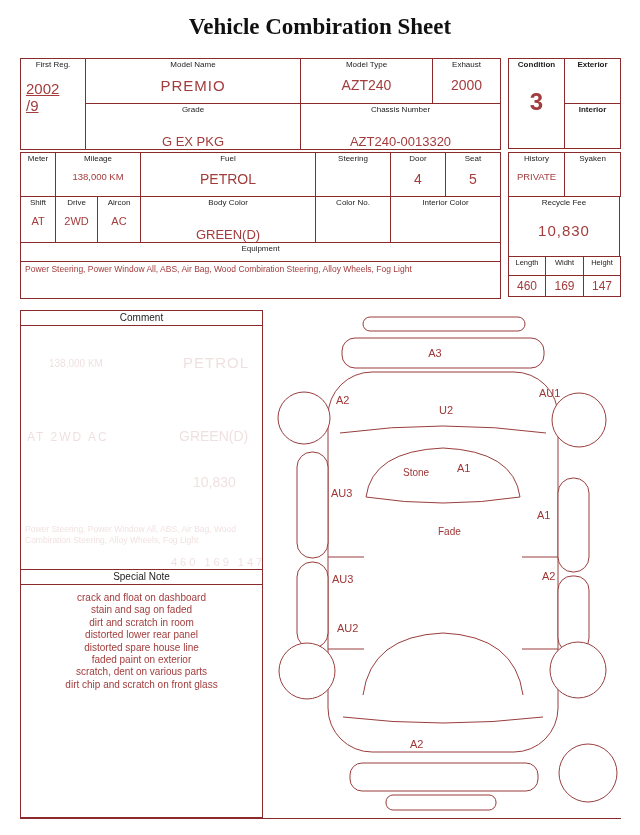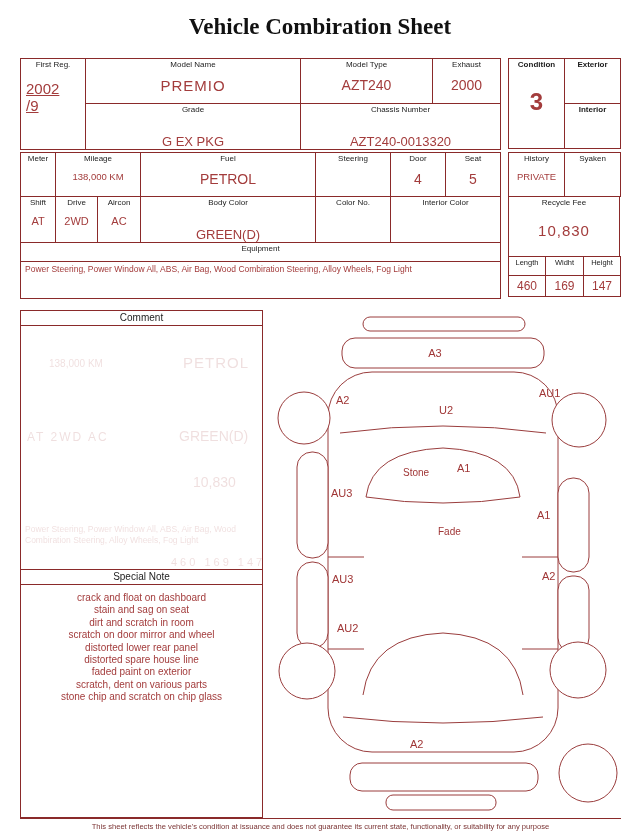--- a/index.html
+++ b/index.html
@@ -261,28 +261,27 @@
       <div class="ghost" style="left:162px;top:28px;font-size:15px;letter-spacing:1px;">PETROL</div>
       <div class="ghost" style="left:6px;top:104px;font-size:12px;letter-spacing:2px;">AT  2WD  AC</div>
       <div class="ghost" style="left:158px;top:102px;font-size:14px;">GREEN(D)</div>
       <div class="ghost" style="left:172px;top:148px;font-size:14px;">10,830</div>
       <div class="ghost wrap" style="left:4px;top:198px;width:233px;font-size:8.5px;line-height:10.5px;">Power Steering, Power Window All, ABS, Air Bag, Wood Combiration Steering, Alloy Wheels, Fog Light</div>
       <div class="ghost" style="left:150px;top:230px;font-size:11px;letter-spacing:3px;">460  169  147</div>
     </div>
     <div class="box-hdr sn">Special Note</div>
     <div class="notes">
       <div>crack and float on dashboard</div>
-      <div>stain and sag on seat</div>
+      <div>stain and sag on faded</div>
       <div>dirt and scratch in room</div>
-      <div>scratch on door mirror and wheel</div>
       <div>distorted lower rear panel</div>
       <div>distorted spare house line</div>
       <div>faded paint on exterior</div>
       <div>scratch, dent on various parts</div>
-      <div>stone chip and scratch on chip glass</div>
+      <div>dirt chip and scratch on front glass</div>
     </div>
   </div>
 
   <svg class="diagram" viewBox="0 0 365 515" width="365" height="515">
     <g stroke="#9a3d3d" stroke-width="1" fill="none">
       <rect x="95" y="12" width="162" height="14" rx="7"></rect>
       <rect x="74" y="33" width="202" height="30" rx="13"></rect>
       <rect x="60" y="67" width="230" height="380" rx="44" fill="#fff"></rect>
       <path d="M 72 128 Q 175 114 278 128"></path>
       <path d="M 98 192 Q 104 146 175 143 Q 246 146 252 192 Q 175 204 98 192 Z"></path>
@@ -315,15 +314,14 @@
       <text x="269" y="214">A1</text>
       <text x="170" y="230" font-size="10">Fade</text>
       <text x="64" y="278">AU3</text>
       <text x="274" y="275">A2</text>
       <text x="69" y="327">AU2</text>
       <text x="142" y="443">A2</text>
     </g>
   </svg>
 
   <div class="footer-rule"></div>
-  <div class="footer">This sheet reflects the vehicle's condition at issuance and does not guarantee its current state, functionality, or suitability for any purpose</div>
 
 </div>
 
 </body></html>

